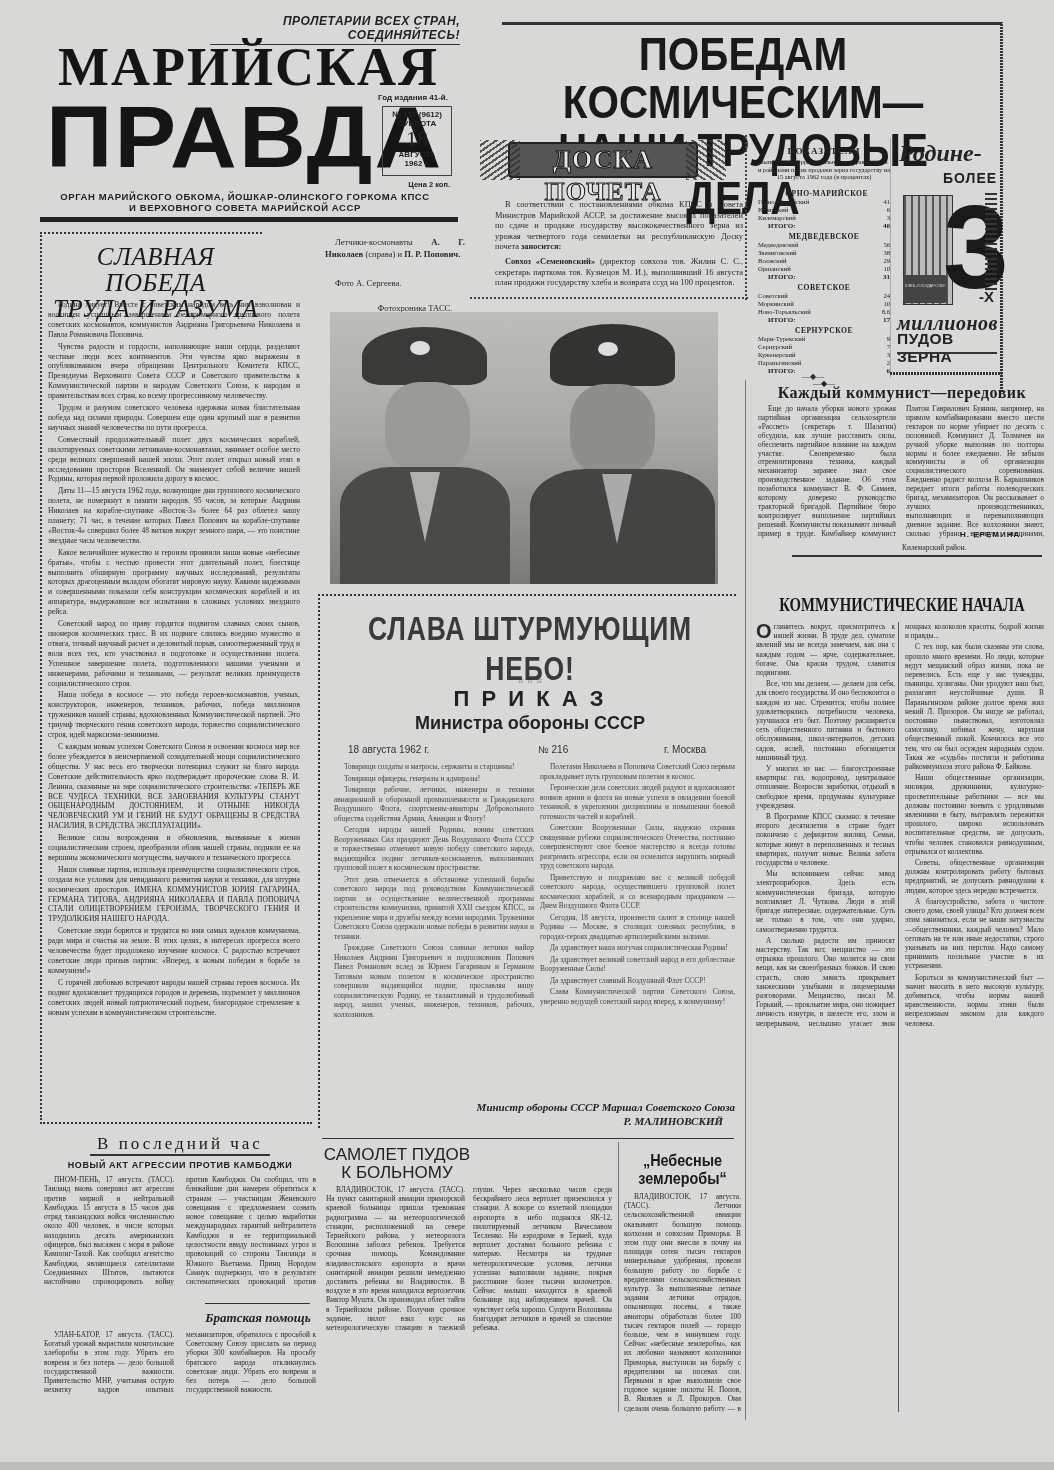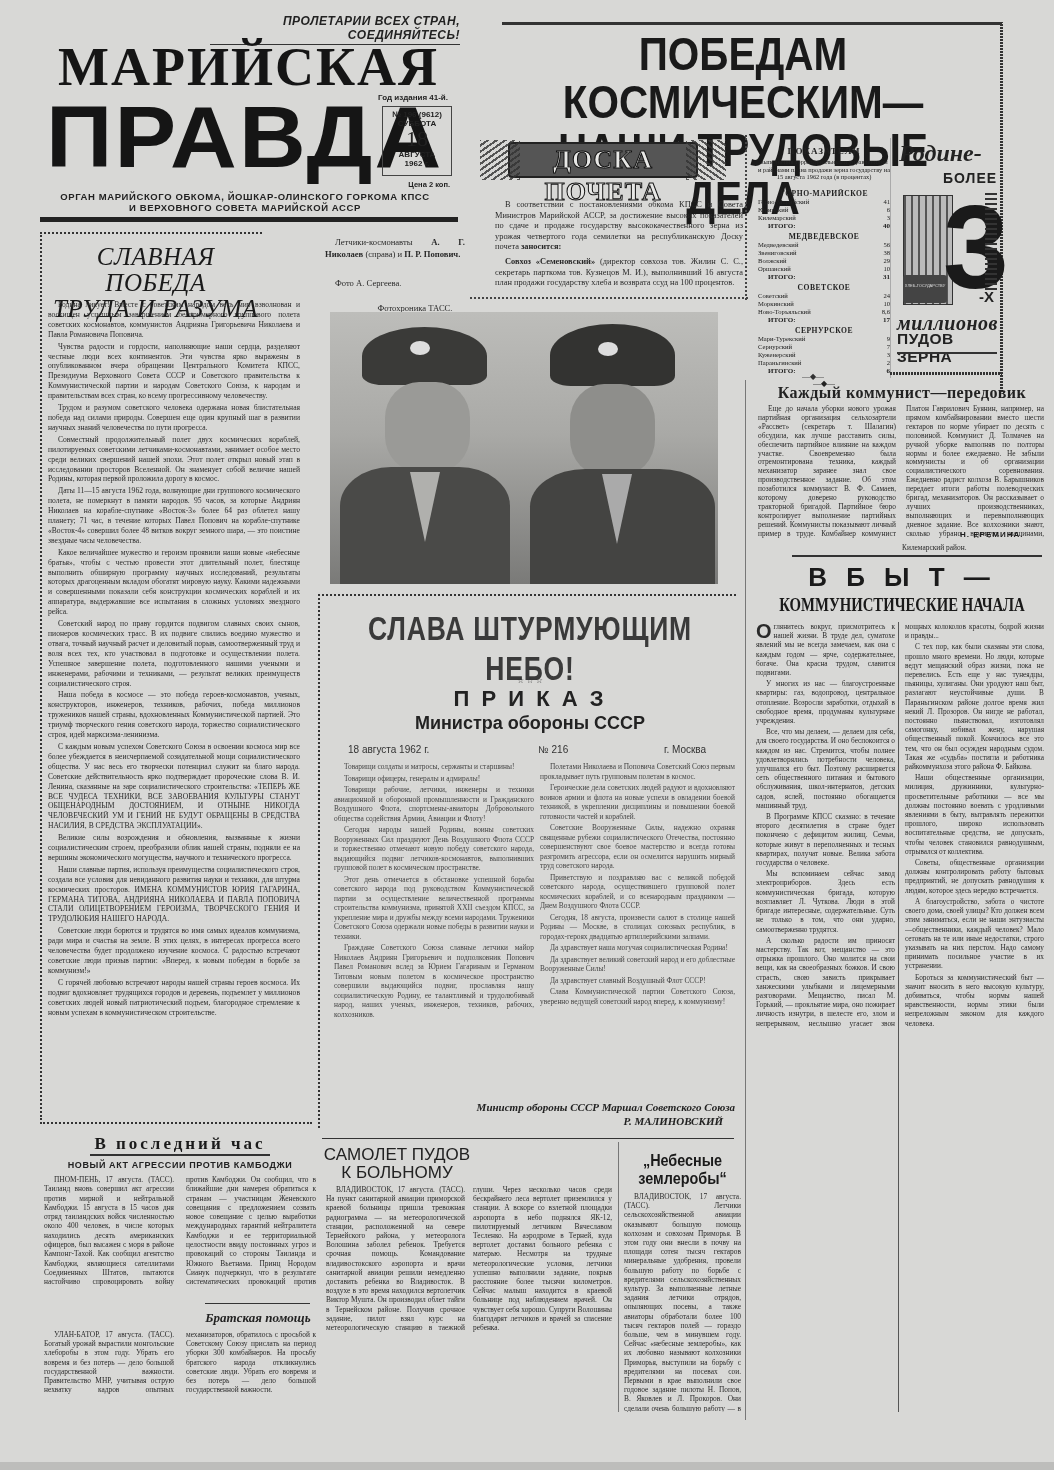--- a/index.html
+++ b/index.html
@@ -257,41 +257,40 @@
 
   <div class="abs" style="left:798px;top:372px;width:30px;text-align:center;font-size:8px;color:#333;">—◆—</div>
   <div class="abs serif" style="left:752px;top:384px;width:300px;text-align:center;font-size:16px;font-weight:bold;letter-spacing:0.5px;color:#222;">Каждый коммунист—передовик</div>
   <div class="abs body-text col2" style="left:758px;top:405px;width:286px;height:140px;overflow:hidden;font-size:7.4px;line-height:8.9px;">
     <p>Еще до начала уборки нового урожая партийная организация сельхозартели «Рассвет» (секретарь т. Шалагин) обсудила, как лучше расставить силы, обеспечить партийное влияние на каждом участке. Своевременно была отремонтирована техника, каждый механизатор заранее знал свое производственное задание. Об этом позаботился коммунист В. Ф. Самаев, которому доверено руководство тракторной бригадой. Партийное бюро контролирует выполнение партийных решений. Коммунисты показывают личный пример в труде. Комбайнер коммунист Платон Гаврилович Буянин, например, на прямом комбайнировании вместо шести гектаров по норме убирает по десять с половиной. Коммунист Д. Толмачев на ручной уборке выполняв по полторы нормы и более ежедневно. Не забыли коммунисты и об организации социалистического соревнования. Ежедневно радист колхоза В. Барышников передает итоги работы полеводческих бригад, механизаторов. Он рассказывает о лучших производственниках, выполняющих и перевыполняющих дневное задание. Все колхозники знают, сколько убрано вручную, машинами, сколько заскирдовано, какая бригада впереди.</p>
   </div>
   <div class="abs sans" style="left:960px;top:530px;font-size:8px;font-weight:bold;letter-spacing:1px;">Н. ЕРЕМИНА.</div>
   <div class="abs body-text" style="left:902px;top:542px;font-size:7.4px;">Килемарский район.</div>
 
   <div class="abs" style="left:792px;top:555px;width:250px;height:2px;background:#333;"></div>
-  <div class="abs sans" style="left:752px;top:562px;width:300px;text-align:center;font-size:26px;font-weight:900;letter-spacing:6px;color:#1a1a1a;">В  Б Ы Т —</div>
   <div class="abs serif" style="left:752px;top:595px;width:300px;text-align:center;font-size:18px;font-weight:bold;color:#1a1a1a;transform:scaleX(0.82);transform-origin:center;">КОММУНИСТИЧЕСКИЕ НАЧАЛА</div>
   <div class="abs body-text col2" id="daily-body" style="left:756px;top:622px;width:288px;height:790px;overflow:hidden;font-size:7.3px;line-height:9.2px;">
       <p style="text-indent: 0px;"><span style="float: left; font-size: 20px; line-height: 18px; font-weight: bold; font-family: &quot;Liberation Sans&quot;, sans-serif; margin-right: 2px;">О</span>глянитесь вокруг, присмотритесь к нашей жизни. В труде дел, суматохе явлений мы не всегда замечаем, как она с каждым годом — ярче, содержательнее, богаче. Она красна трудом, славится подвигами.</p>
+      <p>Все, что мы делаем, — делаем для себя, для своего государства. И оно беспокоится о каждом из нас. Стремится, чтобы полнее удовлетворялись потребности человека, улучшался его быт. Поэтому расширяется сеть общественного питания и бытового обслуживания, школ-интернатов, детских садов, яслей, постоянно обогащается машинный труд.</p>
       <p>У многих из нас — благоустроенные квартиры: газ, водопровод, центральное отопление. Возросли заработки, отдыхай в свободное время, продуманы культурные учреждения.</p>
-      <p>Все, что мы делаем, — делаем для себя, для своего государства. И оно беспокоится о каждом из нас. Стремится, чтобы полнее удовлетворялись потребности человека, улучшался его быт. Поэтому расширяется сеть общественного питания и бытового обслуживания, школ-интернатов, детских садов, яслей, постоянно обогащается машинный труд.</p>
       <p>В Программе КПСС сказано: в течение второго десятилетия в стране будет покончено с дефицитом жилищ. Семьи, которые живут в переполненных и тесных квартирах, получат новые. Велика забота государства о человеке.</p>
       <p>Мы вспоминаем сейчас завод электроприборов. Здесь есть коммунистическая бригада, которую возглавляет Л. Чуткова. Люди в этой бригаде интересные, содержательные. Суть не только в том, что они ударно, самоотверженно трудятся.</p>
       <p>А сколько радости им приносят мастерству. Так вот, мещанство — это отрыжка прошлого. Оно молится на свои вещи, как на своеобразных божков. И свою страсть, свою зависть прикрывает ханжескими улыбками и лицемерными разговорами. Мещанство, писал М. Горький, — прокльятие мира, оно пожирает личность изнутри, в шелесте его, злом и непрерывном, неслышно угасает звон мощных колоколов красоты, бодрой жизни и правды...</p>
       <p>С тех пор, как были сказаны эти слова, прошло много времени. Но люди, которые ведут мещанский образ жизни, пока не перевелись. Есть еще у нас тунеядцы, пьяницы, хулиганы. Они уродуют наш быт, разлагают неустойчивые души. В Параньгинском районе долгое время жил некий Л. Прозоров. Он нигде не работал, постоянно пьянствовал, изготовлял самогонку, избивал жену, нарушая общественный покой. Кончилось все это тем, что он был осужден народным судом. Такая же «судьба» постигла и работника райкоммунхоза этого района Ф. Байкова.</p>
       <p>Наши общественные организации, милиция, дружинники, культурно-просветительные работники — все мы должны постоянно воевать с уродливыми явлениями в быту, вытравлять пережитки прошлого, широко использовать воспитательные средства, не допускать, чтобы человек становился равнодушным, отрывался от коллектива.</p>
       <p>Советы, общественные организации должны контролировать работу бытовых предприятий, не допускать равнодушия к людям, которое здесь нередко встречается.</p>
       <p>А благоустройство, забота о чистоте своего дома, своей улицы? Кто должен всем этим заниматься, если не наши энтузиасты—общественники, каждый человек? Мало сетовать на те или иные недостатки, строго указывать на них перстом. Надо самому принимать посильное участие в их устранении.</p>
       <p>Бороться за коммунистический быт — значит вносить в него высокую культуру, добиваться, чтобы нормы нашей нравственности, нормы этики были непреложным законом для каждого человека.</p>
     </div>
   <div class="abs" style="left:898px;top:622px;width:1px;height:790px;background:#555;"></div>
 
   <div class="abs" style="left:745px;top:380px;width:1px;height:1040px;background:#777;"></div>
 
   <div class="abs" style="left:40px;top:1122px;width:272px;height:2px;border-top:2px dotted #333;"></div>
-  <div class="abs serif" style="left:40px;top:1134px;width:280px;text-align:center;font-size:17px;font-weight:bold;letter-spacing:3px;color:#1a1a1a;">В последний час</div>
+  <div class="abs serif" style="left:40px;top:1134px;width:280px;text-align:center;font-size:17px;font-weight:normal;letter-spacing:3px;color:#1a1a1a;">В последний час</div>
   <div class="abs hr" style="left:90px;top:1154px;width:180px;height:1.5px;"></div>
   <div class="abs sans" style="left:40px;top:1160px;width:280px;text-align:center;font-size:9px;font-weight:bold;letter-spacing:0.6px;color:#222;">НОВЫЙ АКТ АГРЕССИИ ПРОТИВ КАМБОДЖИ</div>
   <div class="abs body-text col2" style="left:44px;top:1175px;width:272px;height:118px;overflow:hidden;font-size:7.4px;line-height:9.3px;column-gap:12px;">
     <p>ПНОМ-ПЕНЬ, 17 августа. (ТАСС). Таиланд вновь совершил акт агрессии против мирной и нейтральной Камбоджи. 15 августа в 15 часов дня отряд таиландских войск численностью около 400 человек, в числе которых находились десять американских офицеров, был высажен с моря в районе Кампонг-Тахой. Как сообщил агентство Камбоджи, являющиеся сателлитами Соединенных Штатов, пытаются настойчиво спровоцировать войну против Камбоджи. Он сообщил, что в ближайшие дни намерен обратиться к странам — участницам Женевского совещания с предложением созвать новое совещание с целью выработки международных гарантий нейтралитета Камбоджи и ее территориальной целостности ввиду постоянных угроз и провокаций со стороны Таиланда и Южного Вьетнама. Принц Нородом Сианук подчеркнул, что в результате систематических провокаций против Камбоджи со стороны Таиланда и Южного Вьетнама, армии которых постоянно снабжаются американским оружием и техникой, в районе Индокитая создается обстановка, чреватая серьезными последствиями.</p>
   </div>
 
   <div class="abs hr" style="left:205px;top:1303px;width:105px;"></div>
   <div class="abs serif" style="left:188px;top:1310px;width:140px;text-align:center;font-size:13px;font-style:italic;font-weight:bold;color:#222;">Братская помощь</div>
   <div class="abs body-text col2" style="left:44px;top:1330px;width:272px;height:82px;overflow:hidden;font-size:7.4px;line-height:9.2px;column-gap:12px;">
 

